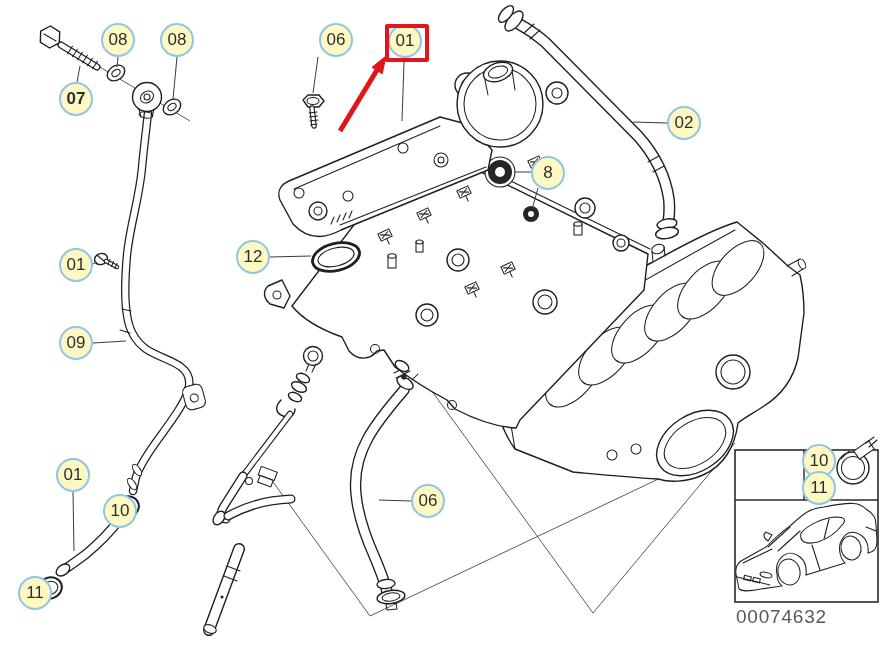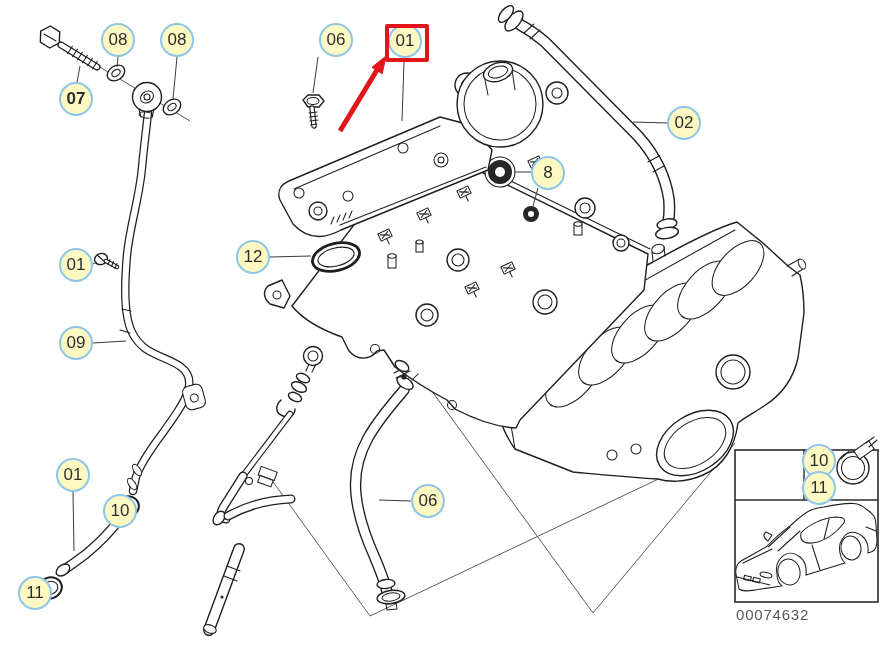--- a/index.html
+++ b/index.html
@@ -26,21 +26,21 @@
     display:flex;align-items:center;justify-content:center;
     font-size:17px;color:#2e2e2e;transform:translate(-50%,-50%);
     cursor:pointer;z-index:5;
   }
   .callout.highlighted{z-index:6;}
   .callout.highlighted::after{
     content:'';position:absolute;left:-5px;top:-2px;width:36px;height:30px;
     border:4px solid var(--highlight);border-radius:2px;
   }
   .diagram-number{
-    position:absolute;left:736px;top:606px;font-size:15px;color:#575757;
+    position:absolute;left:736px;top:606px;font-size:19px;color:#575757;
     letter-spacing:0.8px;z-index:4;
   }
 </style>
 </head>
 <body>
 
 <div id="stage">
 
 <svg id="art" width="893" height="656" viewBox="0 0 893 656">
 

